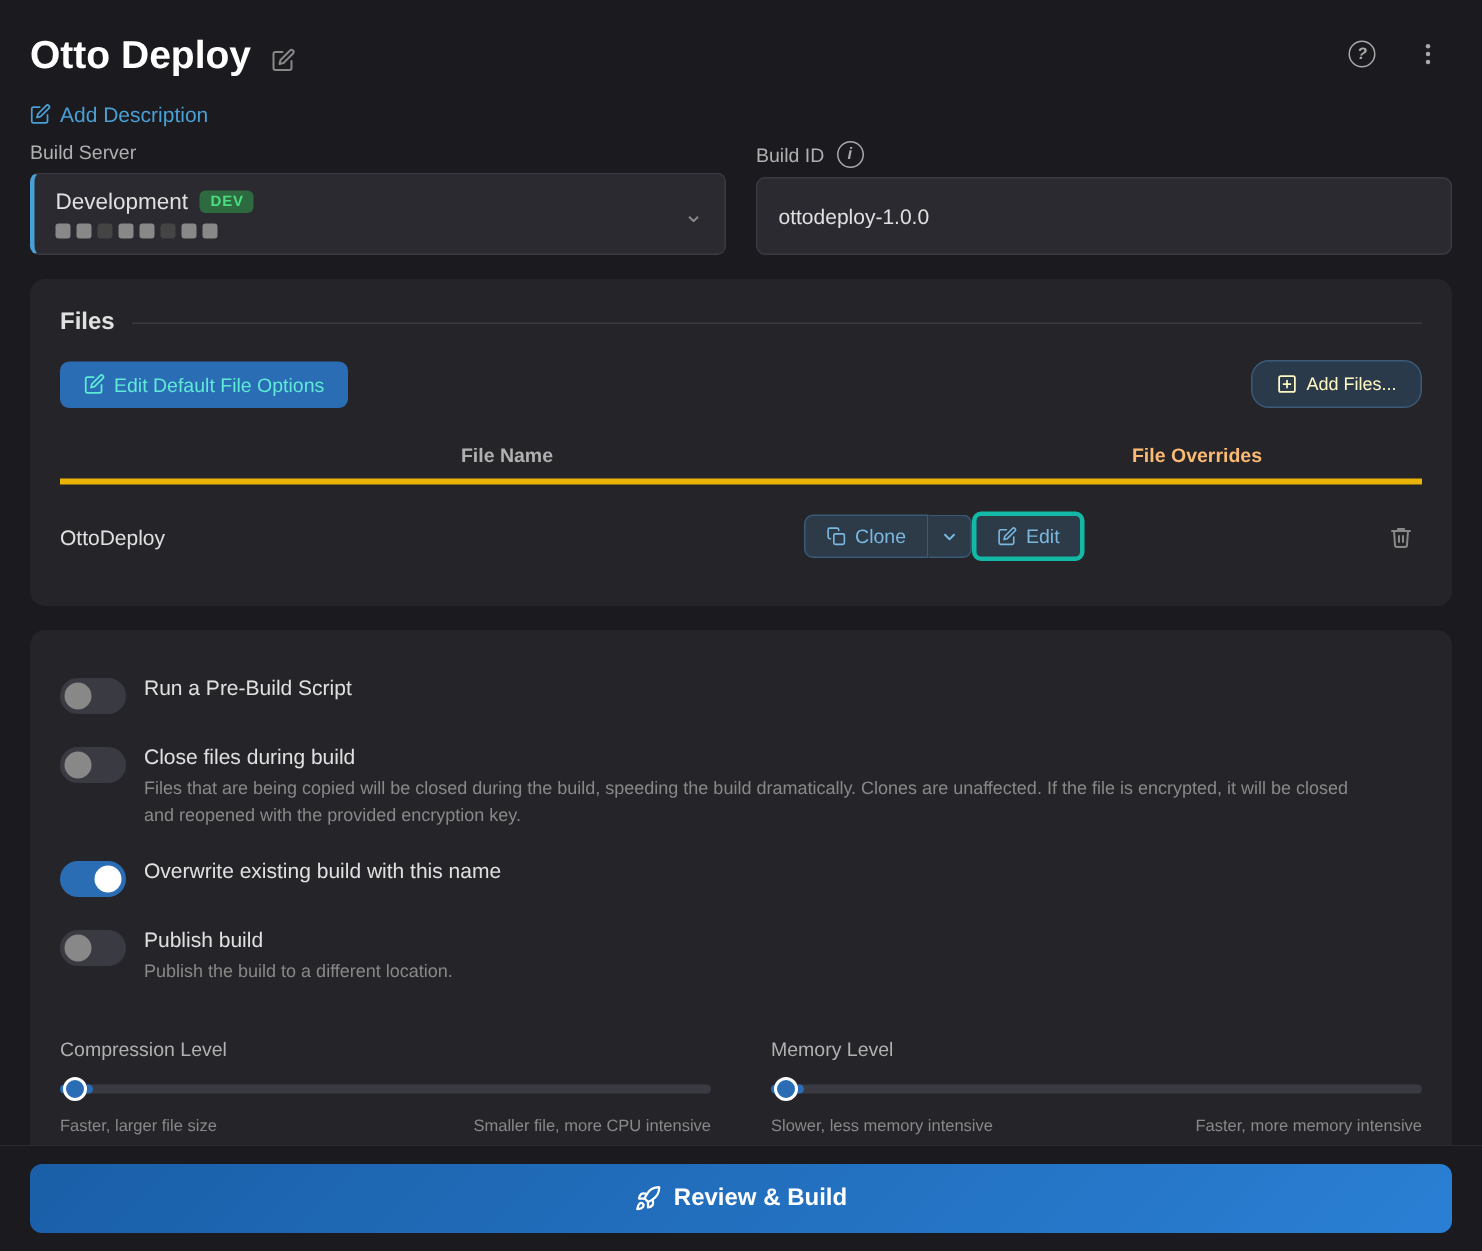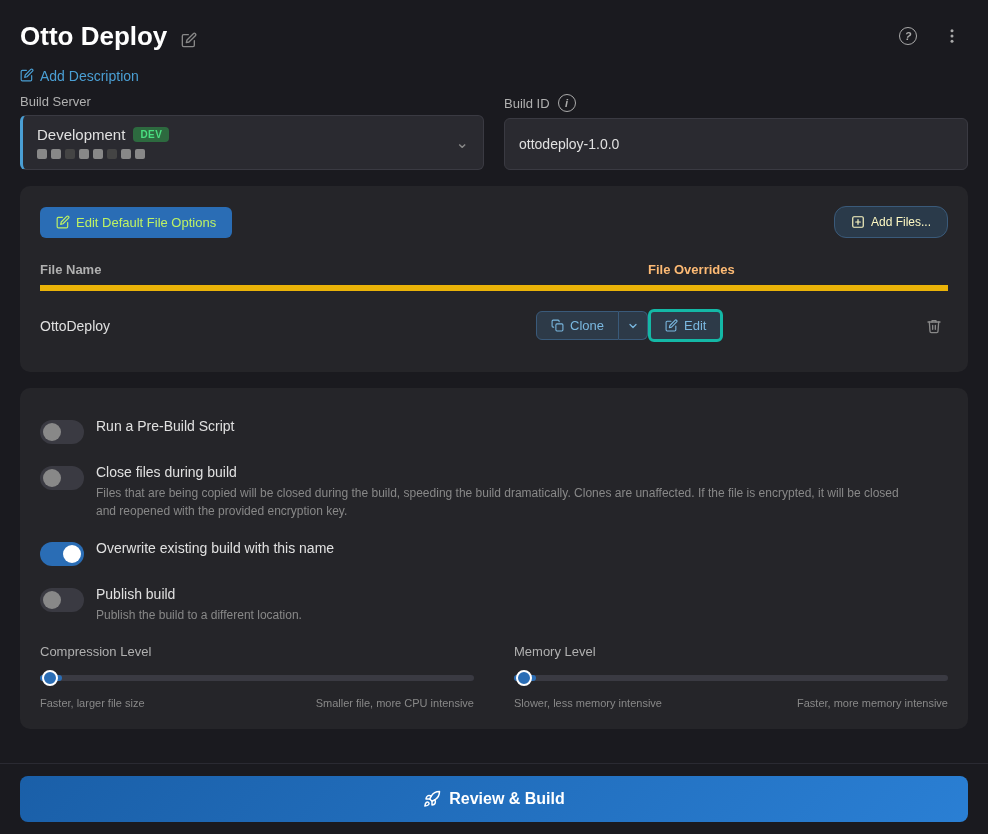--- a/index.html
+++ b/index.html
@@ -61,20 +61,21 @@
       height: 32px;
       border-radius: 50%;
     }
 
     .add-description-btn {
       background: none;
       border: none;
       color: #4a9fd4;
       cursor: pointer;
       display: flex;
+      align-items: center;
       gap: 6px;
       font-size: 14px;
       padding: 6px 0 10px 20px;
     }
 
     .main-content {
       padding: 0 20px;
     }
 
     .build-server-section {
@@ -221,21 +222,21 @@
 
     .files-toolbar {
       display: flex;
       justify-content: space-between;
       align-items: center;
       margin-bottom: 16px;
     }
 
     .btn-primary {
       background: #2a6db5;
-      color: #bef264;
+      color: #5eead4;
       border: none;
       border-radius: 6px;
       padding: 8px 16px;
       cursor: pointer;
       font-size: 13px;
       font-weight: 500;
       display: flex;
       align-items: center;
       gap: 6px;
     }
@@ -250,22 +251,23 @@
       font-size: 12px;
       font-weight: 500;
       display: flex;
       align-items: center;
       gap: 6px;
     }
 
     .files-table-header {
       display: flex;
       padding: 8px 0;
-      border-bottom: 6px solid #eab308;
+      border-bottom: 4px solid #eab308;
       margin-bottom: 8px;
+      text-align: center;
     }
 
     .col-filename {
       flex: 1;
       font-size: 13px;
       color: #b0b0b0;
       font-weight: 600;
     }
 
     .col-overrides {
@@ -432,21 +434,21 @@
 
     .toggle input:checked + .toggle-slider:before {
       transform: translateX(20px);
       background: #fff;
     }
 
     
     .sliders-section {
       display: flex;
       gap: 40px;
-      margin-top: 10px;
+      margin-top: 26px;
     }
 
     .slider-group {
       flex: 1;
       display: flex;
       flex-direction: column;
       gap: 8px;
     }
 
     .slider-label {
@@ -602,20 +604,24 @@
         <span>Build ID</span>
         <div class="info-circle" style="margin-left:4px;">i</div>
       </div>
       <div class="build-id-input">
         <input type="text" value="ottodeploy-1.0.0" style="">
       </div>
     </div>
   </div>
 
   <div class="panel">
+    <div class="section-header">
+      <span class="section-title">Files</span>
+      <div class="section-divider"></div>
+    </div>
 
     <div class="files-toolbar">
       <button class="btn-primary">
         <svg width="14" height="14" viewBox="0 0 24 24" fill="none" stroke="currentColor" stroke-width="2" stroke-linecap="round" stroke-linejoin="round">
           <path d="M11 4H4a2 2 0 0 0-2 2v14a2 2 0 0 0 2 2h14a2 2 0 0 0 2-2v-7"></path>
           <path d="M18.5 2.5a2.121 2.121 0 0 1 3 3L12 15l-4 1 1-4 9.5-9.5z"></path>
         </svg>
         <span>Edit Default File Options</span>
       </button>
       <button class="btn-secondary">

